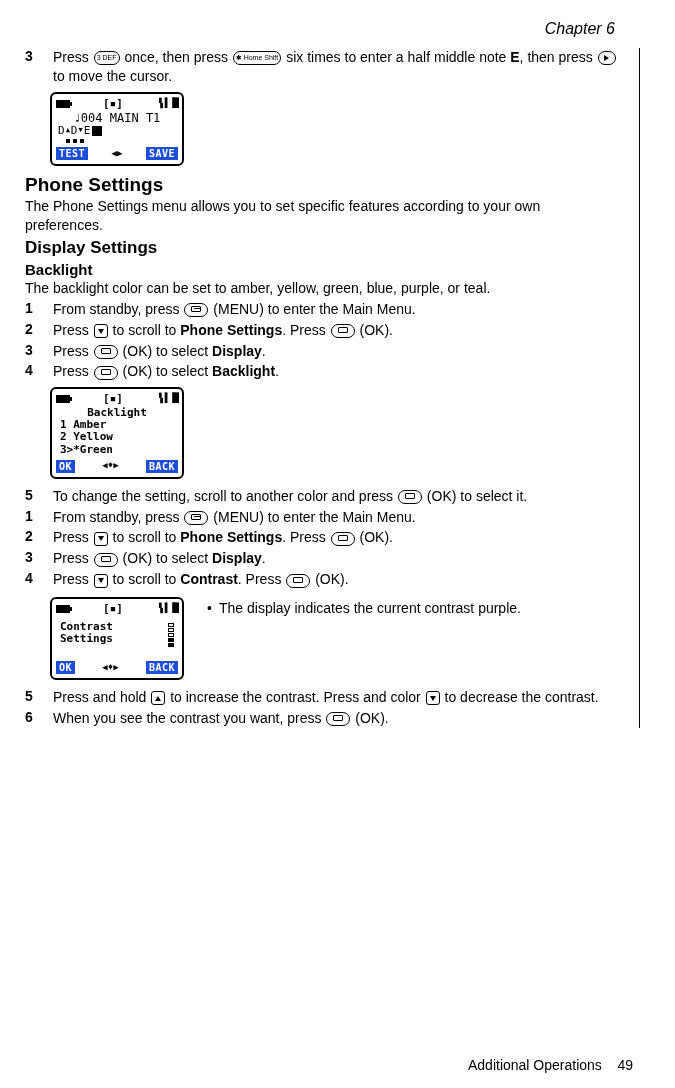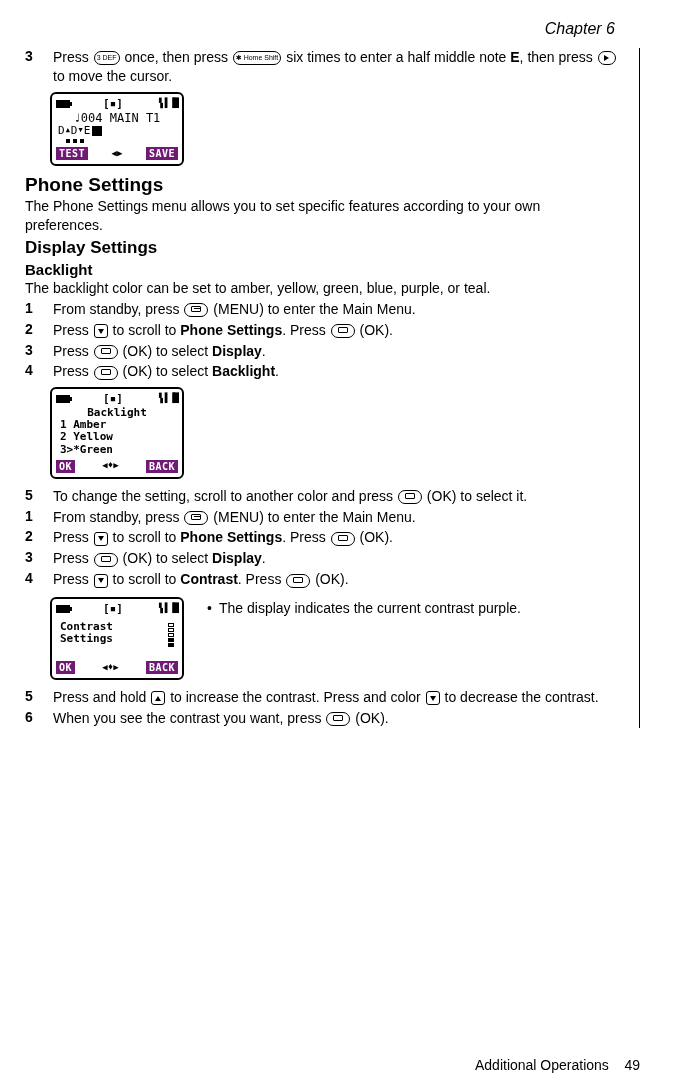--- a/index.html
+++ b/index.html
@@ -20,21 +20,21 @@
     .chapter-header {
       text-align: right;
       font-style: italic;
       font-size: 16px;
       margin-bottom: 10px;
       padding-right: 25px;
     }
     .page-footer {
       position: absolute;
       bottom: 15px;
-      right: 35px;
+      right: 42px;
       font-size: 14px;
     }
     .content {
       border-right: 1px solid #000;
       padding-right: 18px;
     }
     .step-container {
       display: flex;
       margin-bottom: 2px;
     }
@@ -196,21 +196,21 @@
       padding: 2px 4px;
       font-weight: bold;
     }
     .lcd-bottom-row {
       display: flex;
       justify-content: space-between;
       align-items: center;
       margin-top: 2px;
     }
     .lcd-btn {
-      background: #701a75;
+      background: #1d4ed8;
       color: #fff;
       padding: 1px 3px;
       font-weight: bold;
       font-size: 10px;
       letter-spacing: 0.5px;
     }
     .lcd-arrows {
       font-size: 9px;
     }
     .lcd-main-display {

